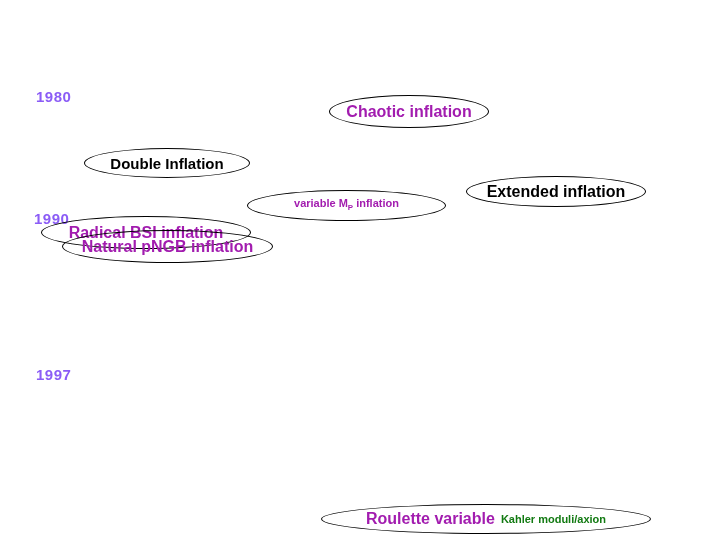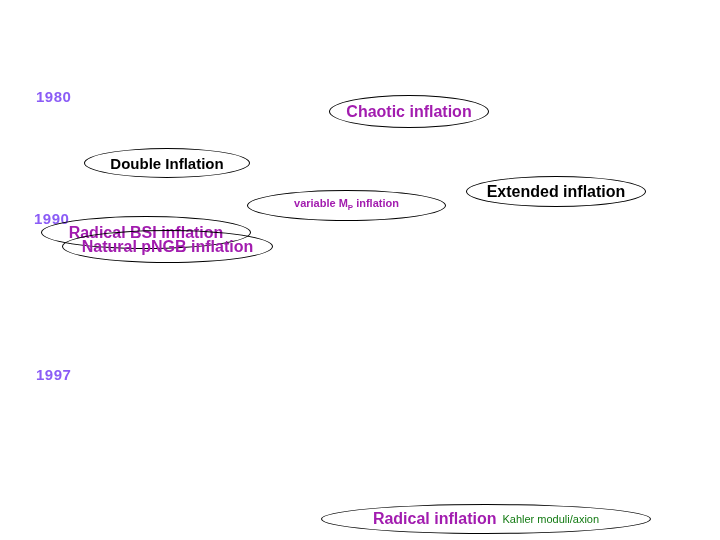--- a/index.html
+++ b/index.html
@@ -51,21 +51,21 @@
   .node.black .lbl { color: #000000; font-weight: bold; }
   .node.green .lbl { color: #a21caf; font-weight: bold; }
 
   .sub {
     vertical-align: sub;
     font-size: 0.72em;
     line-height: 1;
   }
   .tail {
     color: #127a12;
-    font-weight: normal;
+    font-weight: bold;
     font-size: 11px;
     margin-left: 6px;
   }
 
   
   #n-double        { left: 84px;  top: 148px; width: 166px; height: 30px; font-size: 15px; }
   #n-radical       { left: 41px;  top: 188px; width: 210px; height: 33px; font-size: 16px; margin-top: 28px; }
   #n-natural       { left: 62px;  top: 230px; width: 211px; height: 33px; font-size: 16px; }
   #n-chaotic       { left: 329px; top: 95px;  width: 160px; height: 33px; font-size: 16px; }
   #n-powerlaw      { left: 264px; top: 140px; width: 182px; height: 38px; font-size: 16px; }
@@ -107,17 +107,17 @@
 
   <div class="node green" id="n-variablemp">
     <span class="lbl"><span>variable M</span><span class="sub">P</span><span> inflation</span></span>
   </div>
 
   <div class="node black" id="n-extended">
     <span class="lbl">Extended inflation</span>
   </div>
 
   <div class="node green" id="n-roulette">
-    <span class="lbl">Radical inflation</span>
+    <span class="lbl">Roulette variable</span>
       <span class="tail">Kahler moduli/axion</span>
   </div>
 
 </div>
 
 </body></html>

